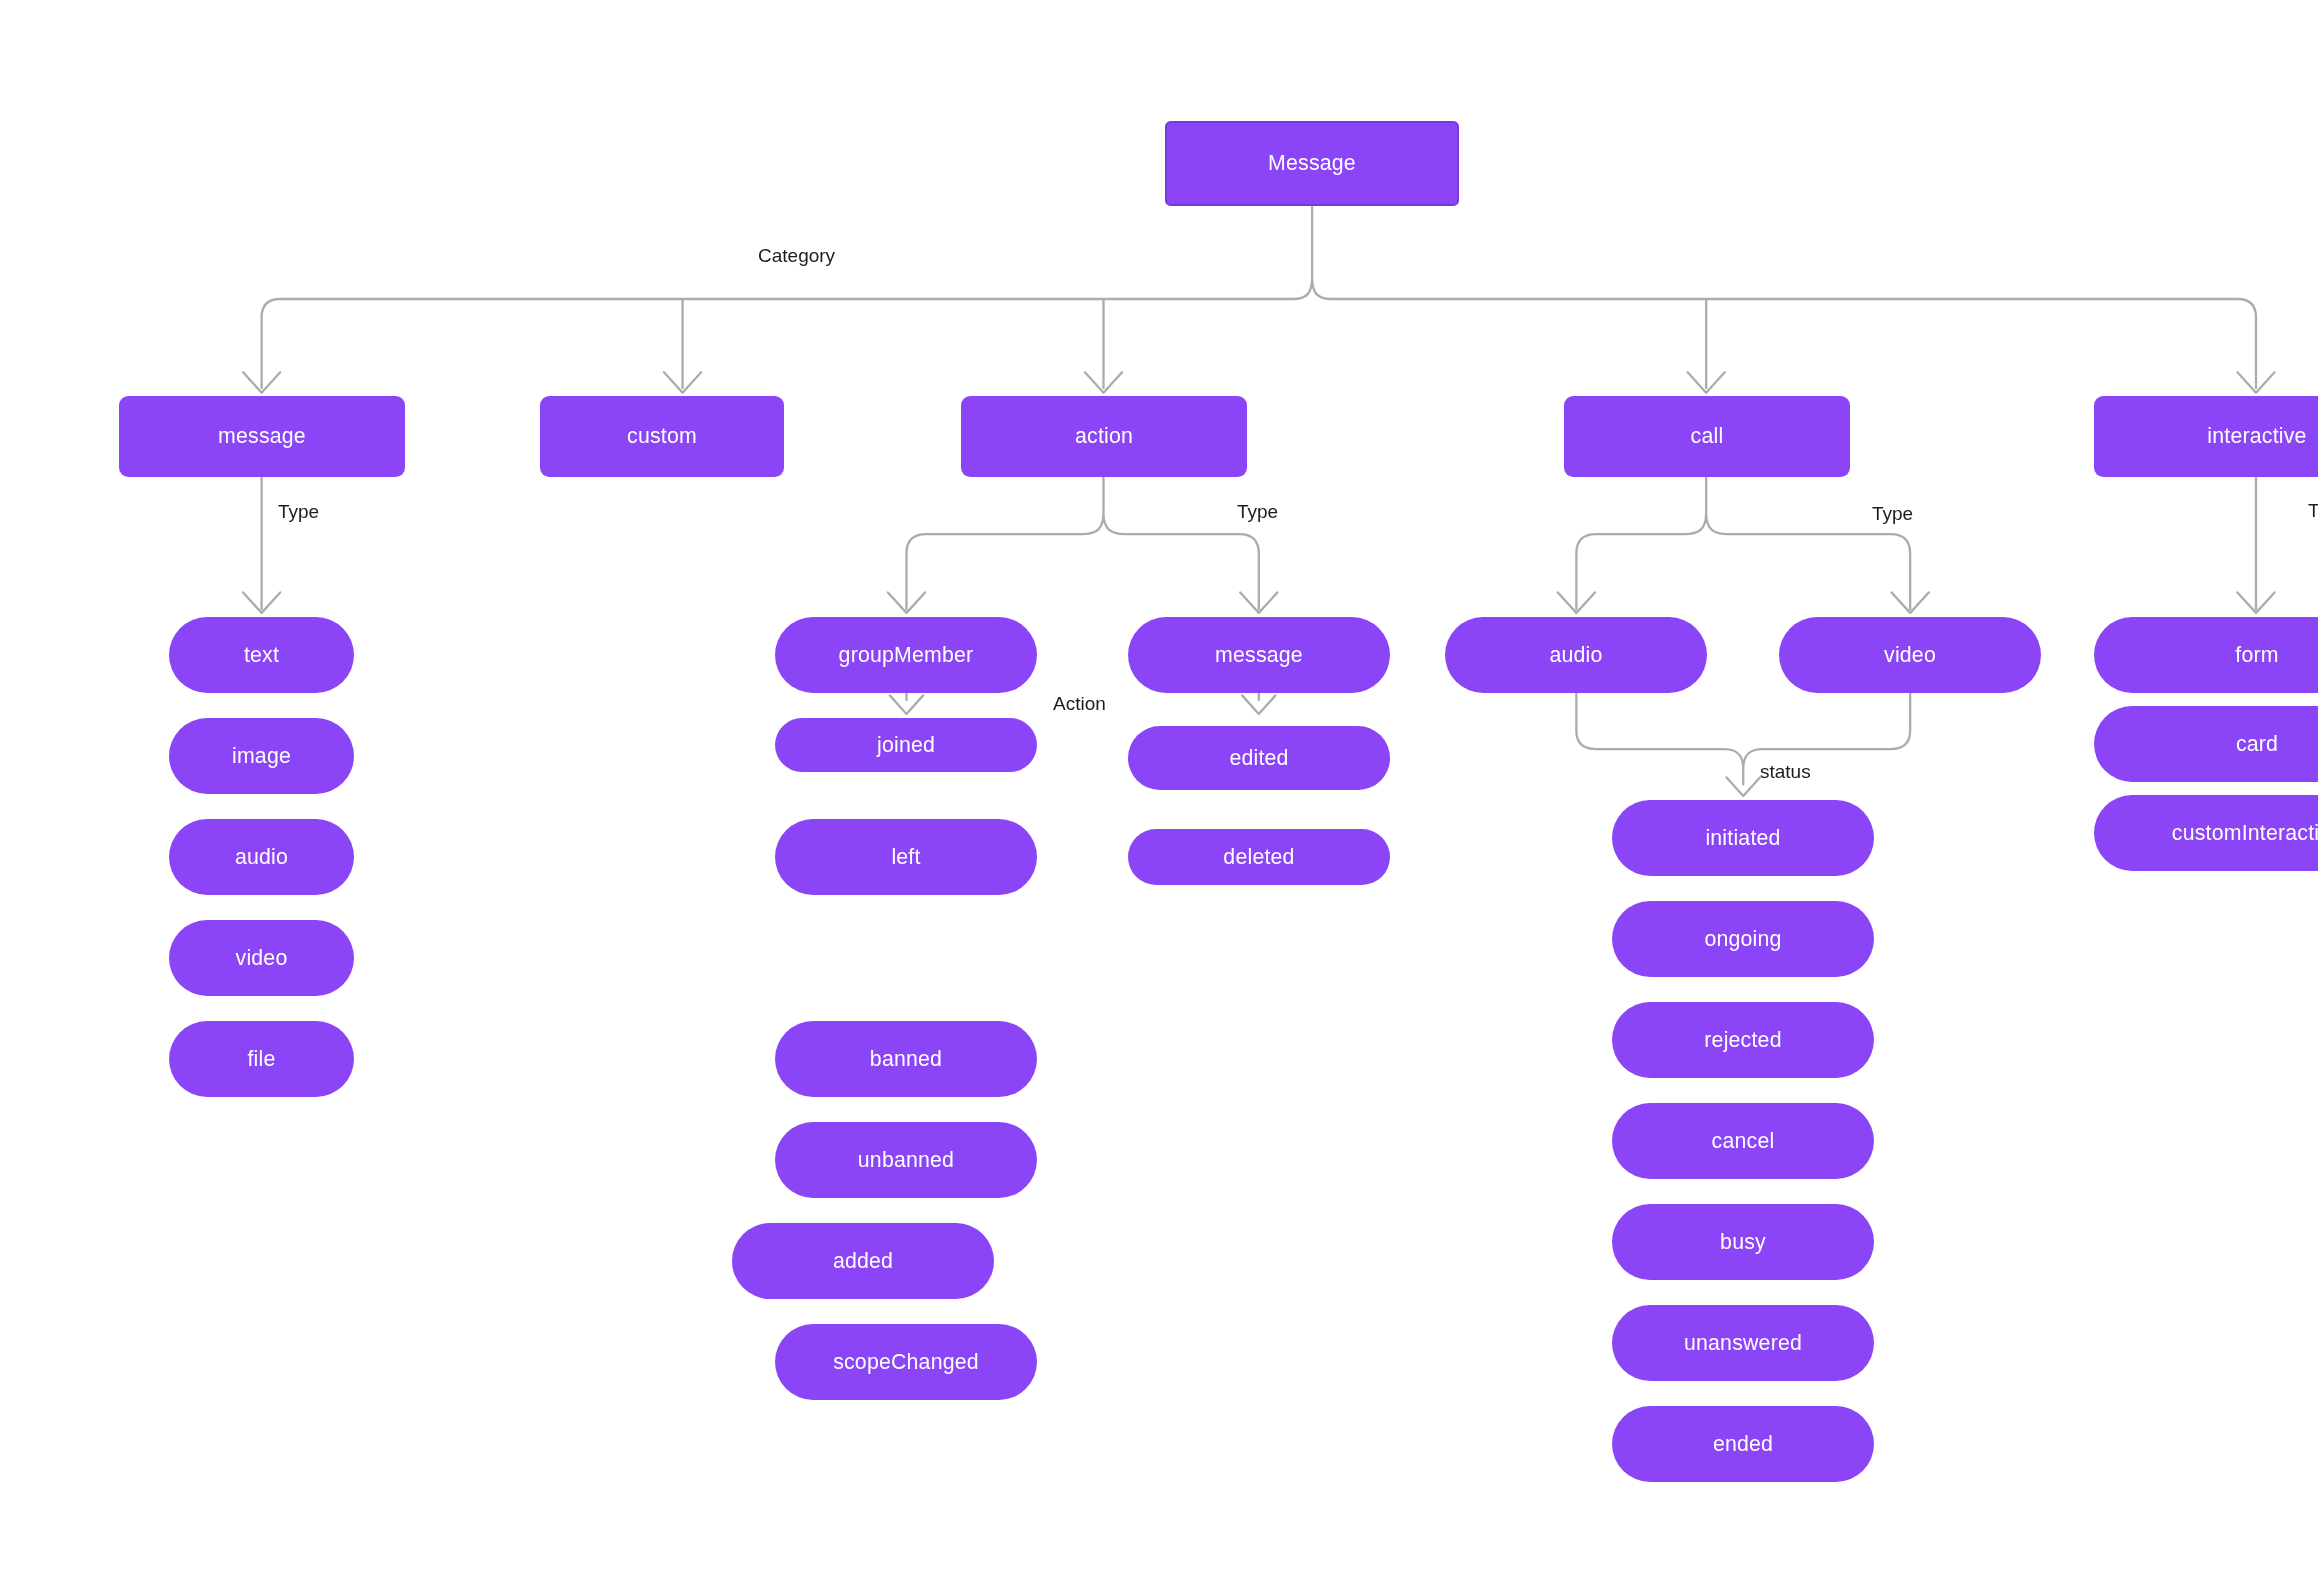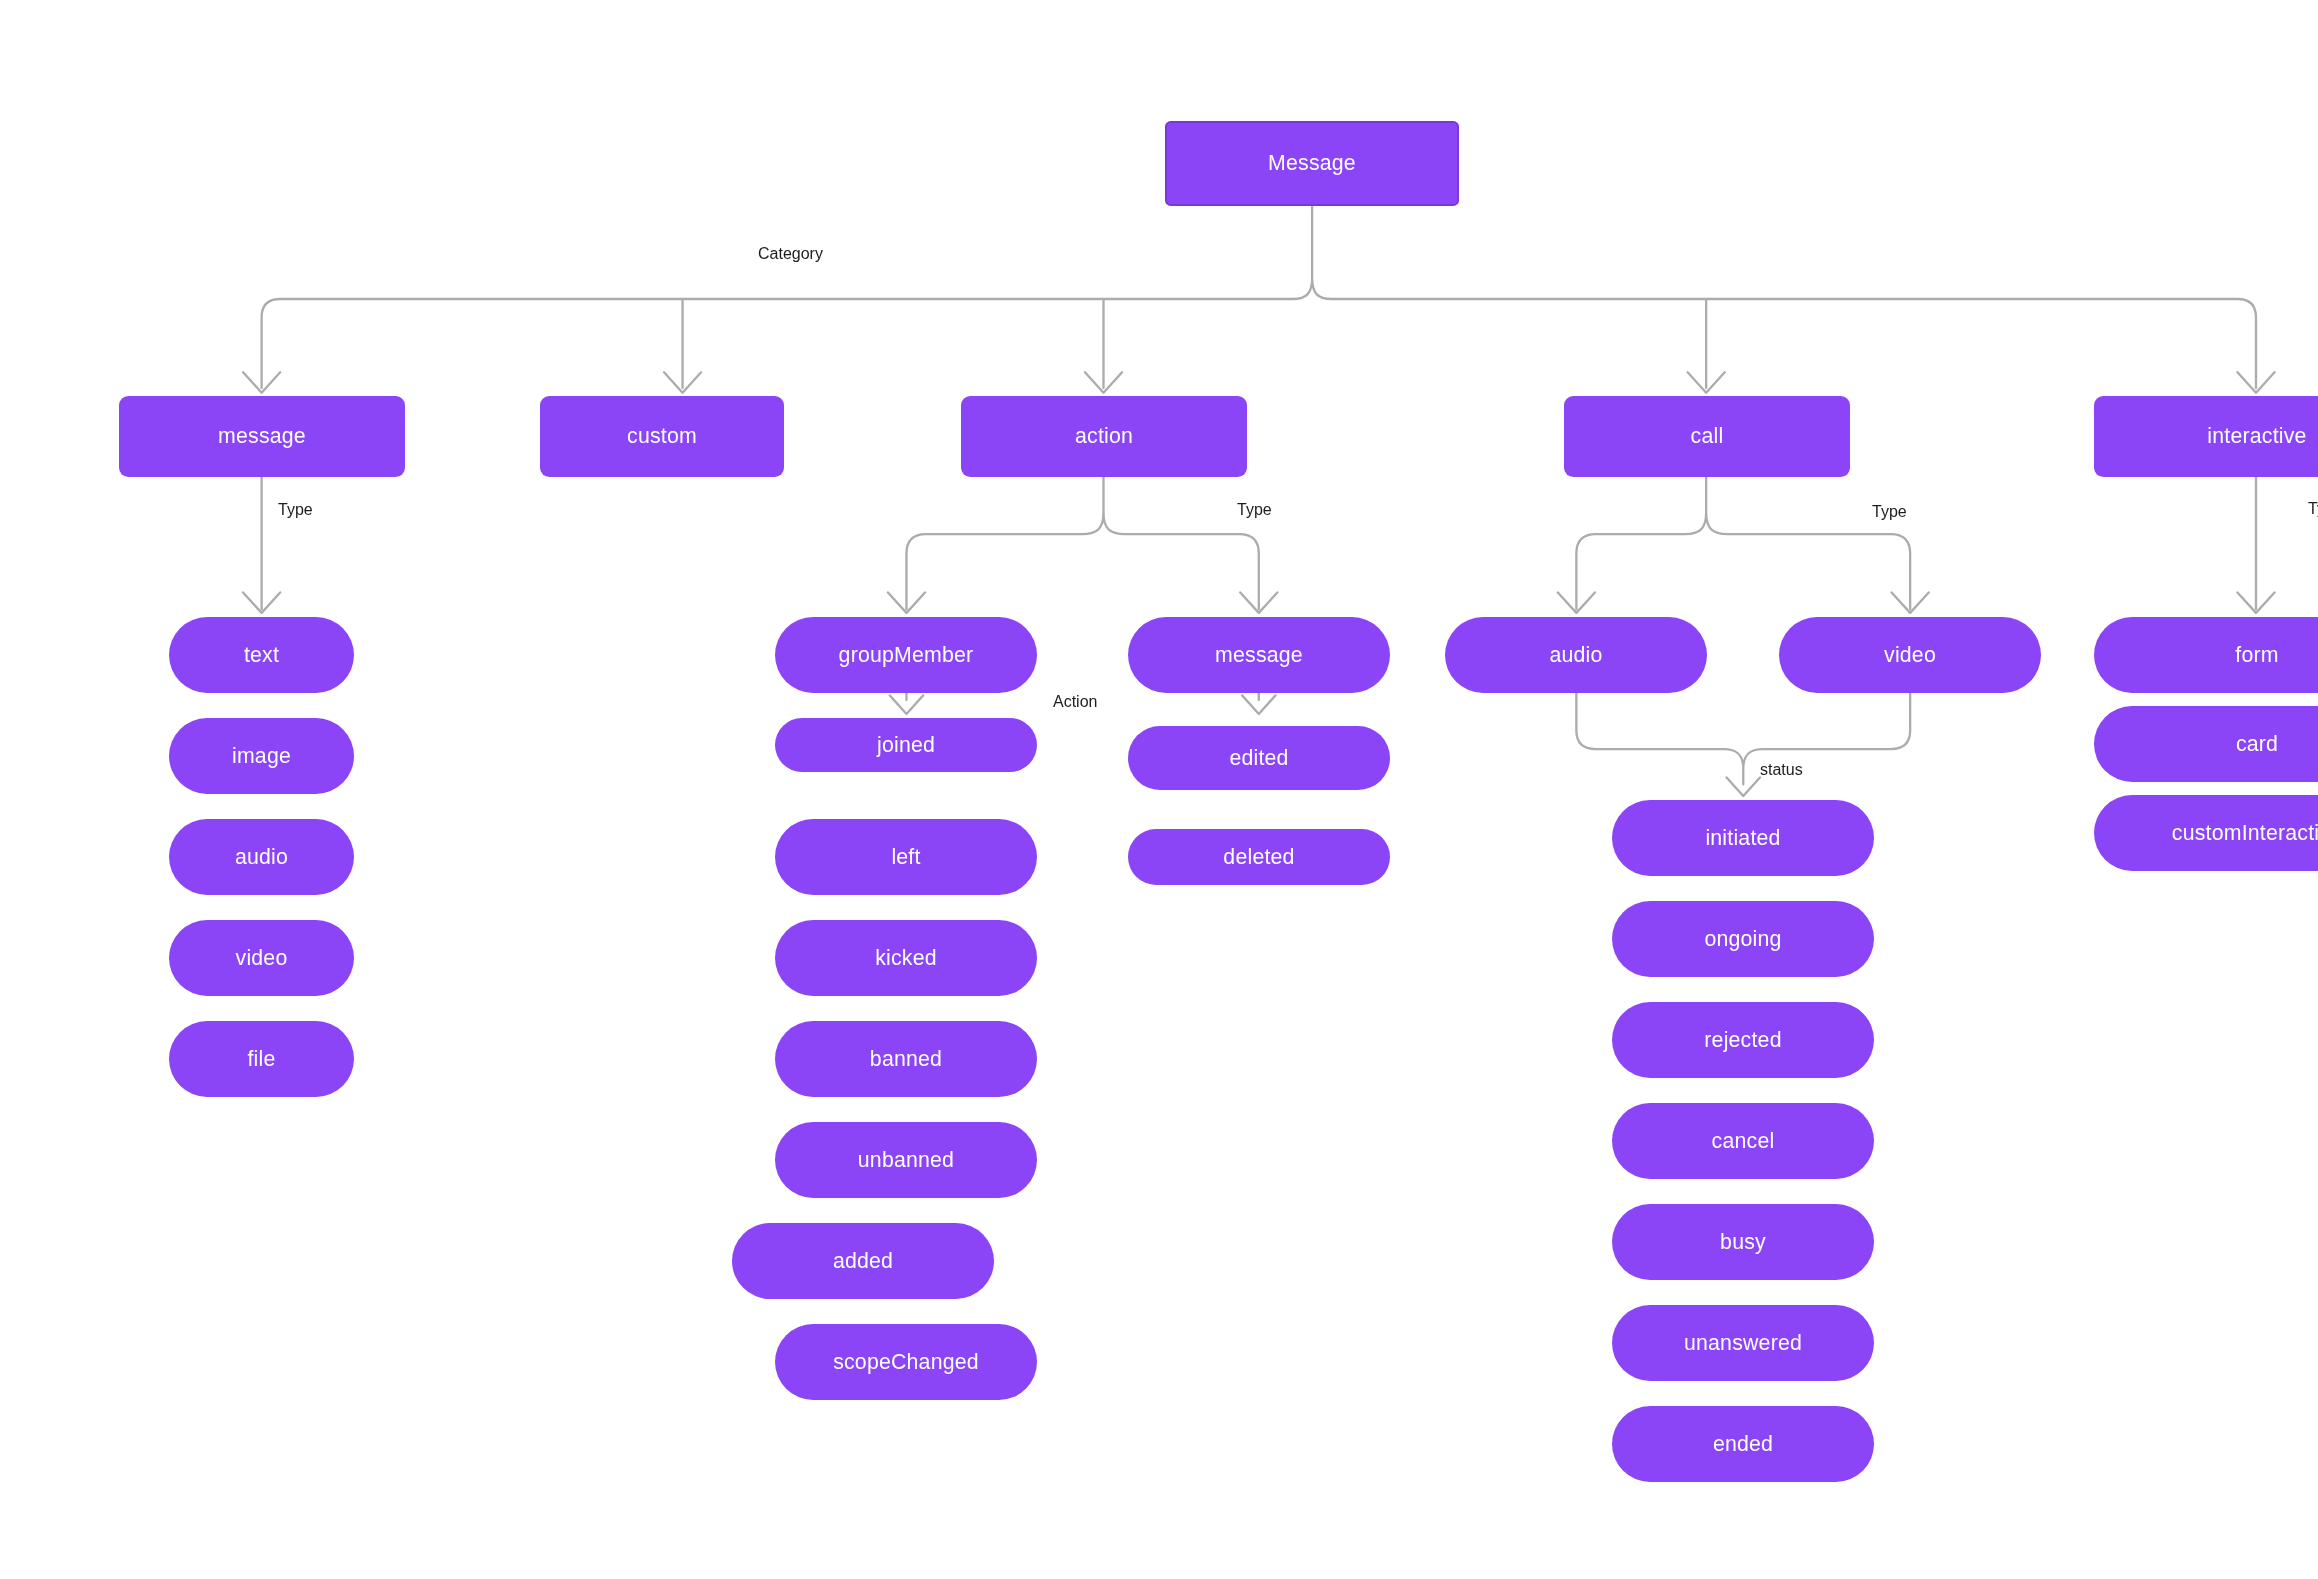--- a/index.html
+++ b/index.html
@@ -26,21 +26,21 @@
     color:var(--node-text);
     display:flex;align-items:center;justify-content:center;
     font-size:21.3px;font-weight:400;letter-spacing:0.2px;
     box-sizing:border-box;
   }
   .root{border:2.8px solid var(--root-border);border-radius:5.6px;font-size:21.3px;}
   .box{border-radius:9.3px;}
   .pill{border-radius:38px;}
   .lbl{
     position:absolute;color:var(--label-text);
-    font-size:16px;font-weight:400;line-height:1.15;white-space:nowrap;
+    font-size:19px;font-weight:400;line-height:1.15;white-space:nowrap;
   }
 </style>
 </head>
 <body>
 
 <div class="canvas">
 
   <svg class="edges" viewBox="0 0 5474 3406" xmlns="http://www.w3.org/2000/svg">
 
     <path class="edge" d="M2830 446 V601
@@ -100,21 +100,20 @@
 
   <div class="node pill" style="left:169px;top:617px;width:185px;height:76px">text</div>
   <div class="node pill" style="left:169px;top:718px;width:185px;height:76px">image</div>
   <div class="node pill" style="left:169px;top:819px;width:185px;height:76px">audio</div>
   <div class="node pill" style="left:169px;top:920px;width:185px;height:76px">video</div>
   <div class="node pill" style="left:169px;top:1021px;width:185px;height:76px">file</div>
 
   <div class="node pill" style="left:775px;top:617px;width:262px;height:76px">groupMember</div>
   <div class="node pill" style="left:775px;top:718px;width:262px;height:54px">joined</div>
   <div class="node pill" style="left:775px;top:819px;width:262px;height:76px">left</div>
-  <div class="node pill" style="left:775px;top:920px;width:262px;height:76px">kicked</div>
   <div class="node pill" style="left:775px;top:1021px;width:262px;height:76px">banned</div>
   <div class="node pill" style="left:775px;top:1122px;width:262px;height:76px">unbanned</div>
   <div class="node pill" style="left:732px;top:1223px;width:262px;height:76px">added</div>
   <div class="node pill" style="left:775px;top:1324px;width:262px;height:76px">scopeChanged</div>
 
   <div class="node pill" style="left:1128px;top:617px;width:262px;height:76px">message</div>
   <div class="node pill" style="left:1128px;top:726px;width:262px;height:64px">edited</div>
   <div class="node pill" style="left:1128px;top:829px;width:262px;height:56px">deleted</div>
 
   <div class="node pill" style="left:1445px;top:617px;width:262px;height:76px">audio</div>

